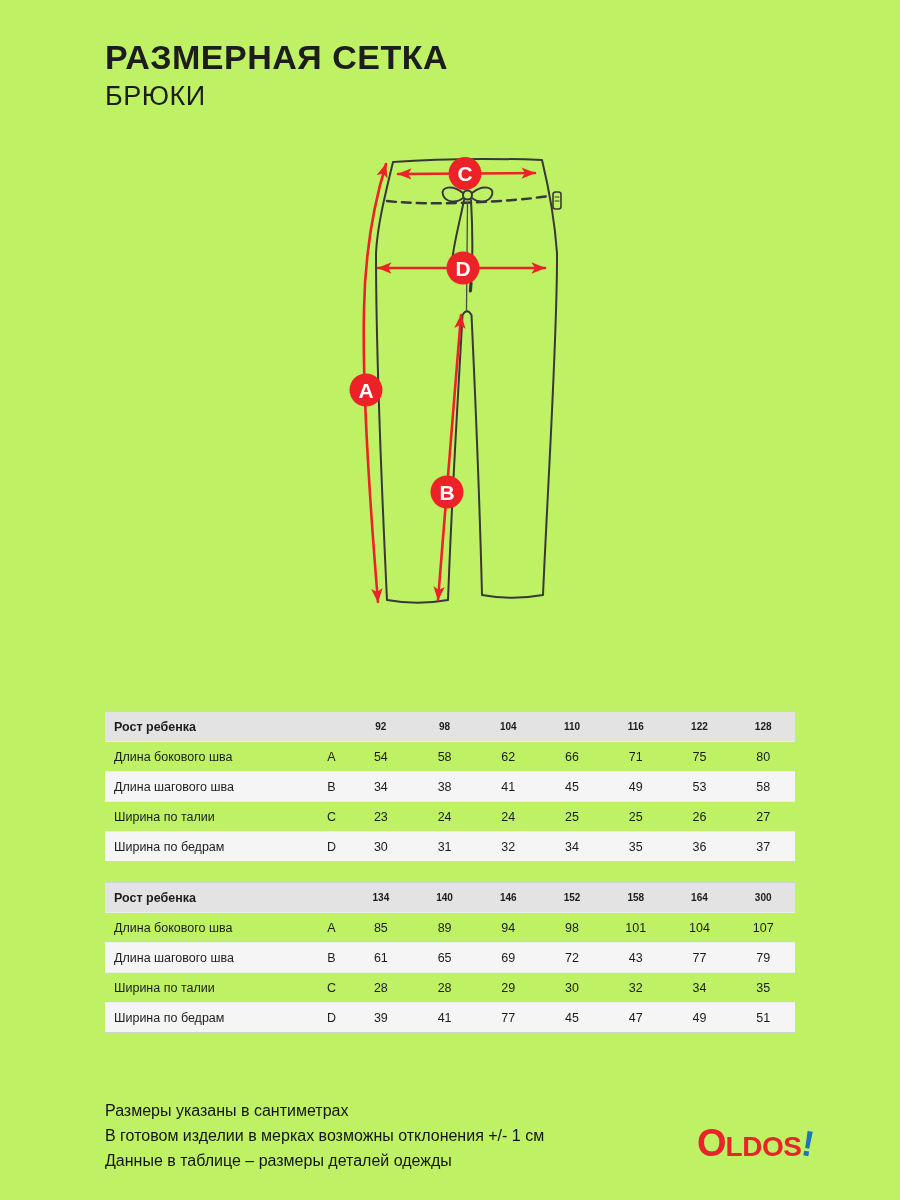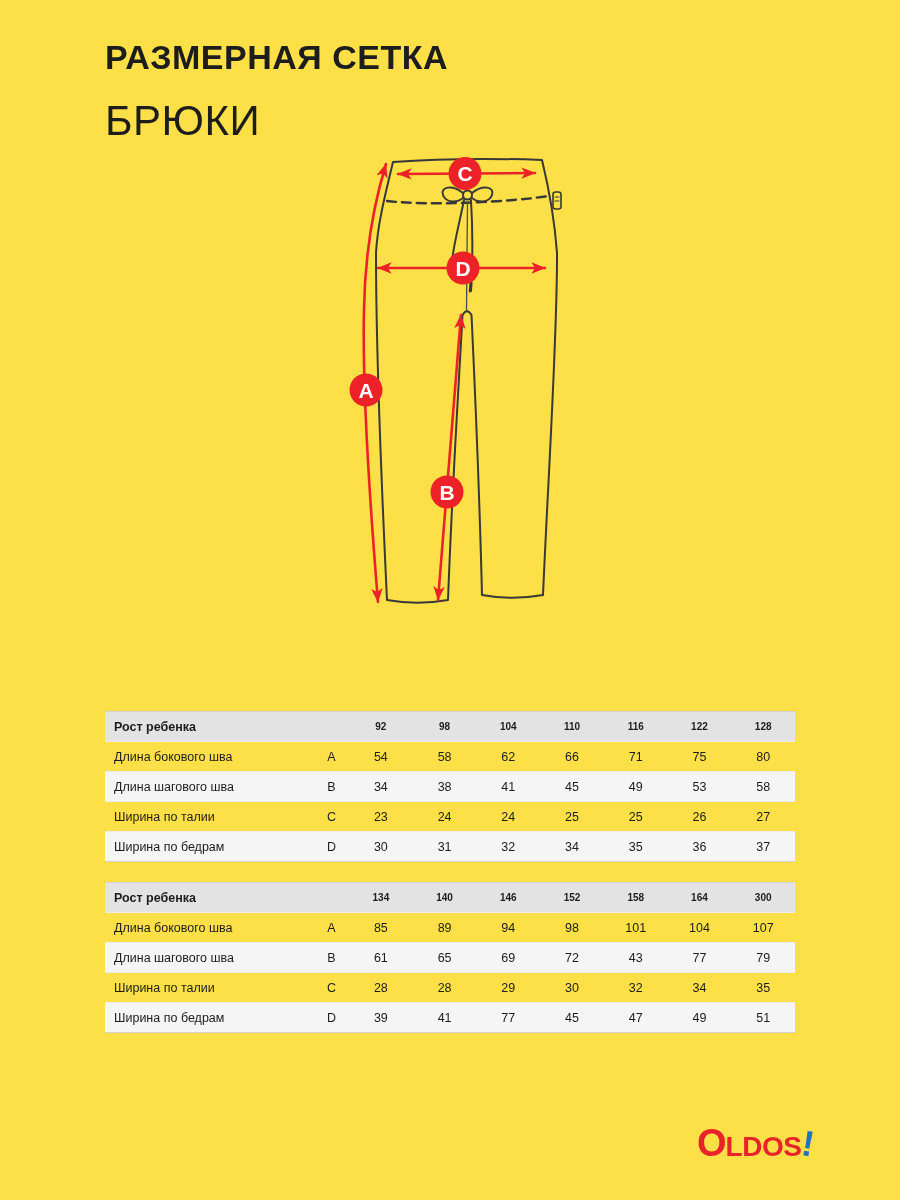--- a/index.html
+++ b/index.html
@@ -1,22 +1,22 @@
 <!DOCTYPE html>
 <html style="--accent: #ed2228; --ink: #383838; --logo-red: #e8232a; --logo-blue: #2173bc;"><head>
 <meta charset="utf-8">
 <style>
   html,body{margin:0;padding:0;background:#fff;}
-  .page{position:relative;width:900px;height:1200px;background:#fde047;overflow:hidden;
+  .page{position:relative;width:900px;height:1200px;background:#bef264;overflow:hidden;
         font-family:"Liberation Sans",sans-serif;color:#1c1c1c;}
 
   
   .title-block{position:absolute;left:105px;top:38px;}
   .title-line1{font-size:34px;font-weight:700;letter-spacing:.5px;line-height:39px;color:#1d1d1d;}
-  .title-line2{font-size:42px;font-weight:400;letter-spacing:.5px;line-height:39px;color:#1d1d1d;margin-top:24px;}
+  .title-line2{font-size:27px;font-weight:400;letter-spacing:.5px;line-height:39px;color:#1d1d1d;}
 
   
   .diagram{position:absolute;left:335px;top:145px;}
   .ink{stroke:var(--ink,#383838);fill:none;stroke-width:2;stroke-linejoin:round;stroke-linecap:round;}
   .ink-thin{stroke:#4a4a4a;fill:none;stroke-width:1.3;}
   .dash{stroke-dasharray:9,6;stroke-width:2.4;}
   .red-line{stroke:var(--accent,#ed2228);fill:none;stroke-width:2.6;stroke-linecap:round;}
   .red-fill{fill:var(--accent,#ed2228);}
   .marker-head{fill:var(--accent,#ed2228);}
   .circle-letter{fill:#fff;font-family:"Liberation Sans",sans-serif;font-size:21px;font-weight:700;}
@@ -223,18 +223,23 @@
           <div class="cell num">41</div>
           <div class="cell num">77</div>
           <div class="cell num">45</div>
           <div class="cell num">47</div>
           <div class="cell num">49</div>
           <div class="cell num">51</div>
         </div>
       </div>
     </div>
 
+  <div class="footer-notes">
+    <div>Размеры указаны в сантиметрах</div>
+    <div>В готовом изделии в мерках возможны отклонения +/- 1 см</div>
+    <div>Данные в таблице – размеры деталей одежды</div>
+  </div>
 
   <div class="logo">
     <span class="logo-initial">O</span><span class="logo-rest">LDOS</span><span class="logo-bang">!</span>
   </div>
 
 </div>
 
 </body></html>

